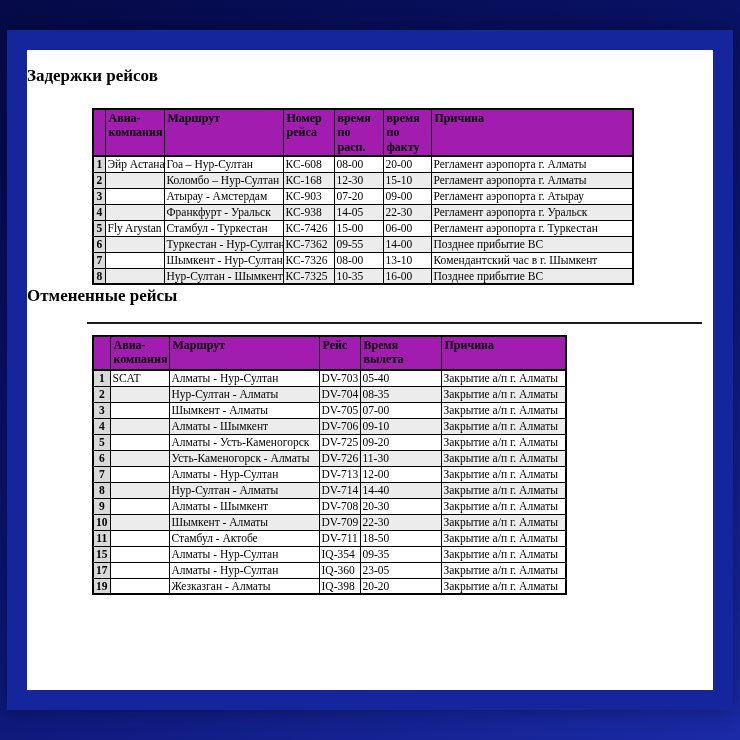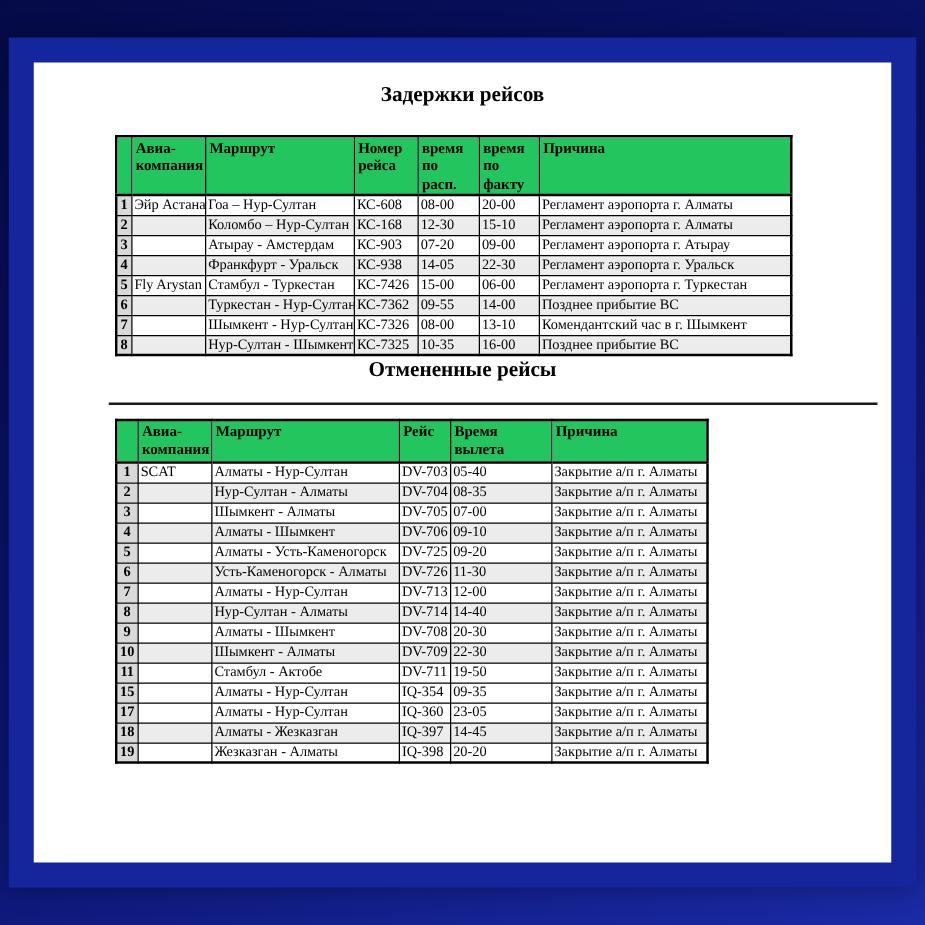--- a/index.html
+++ b/index.html
@@ -11,40 +11,40 @@
   .frame {
     position:absolute; left:7px; top:30px; width:726px; height:680px;
     background:#15259c;
     box-shadow:0 0 18px rgba(0,0,0,0.35);
   }
   .page {
     position:absolute; left:20px; top:20px; right:20px; bottom:20px;
     background:#ffffff;
   }
   .doc-title {
-    position:absolute; left:0; width:100%; text-align:center;
+    position:absolute; left:0; width:100%; text-align:left;
     font-size:17px; font-weight:bold; color:#000;
     font-family:"Liberation Serif", serif;
   }
   #delays-title { top:16px; }
   #cancelled-title { top:236px; }
   .hrule {
     position:absolute; top:272px; left:60px; width:615px; height:2px;
     background:#1a1a1a;
   }
   table {
     position:absolute;
     border-collapse:collapse; table-layout:fixed;
     border:2px solid #000;
     font-family:"Liberation Serif", serif;
   }
   #delays-table   { left:65px; top:58px;  width:540px; }
   #cancelled-table{ left:65px; top:285px; width:473px; }
   th {
-    background:#22c55e; border:1px solid #000; border-bottom:2px solid #000;
+    background:#a21caf; border:1px solid #000; border-bottom:2px solid #000;
     font-size:12px; font-weight:bold; text-align:left; vertical-align:top;
     padding:1px 3px; line-height:1.2; overflow:hidden;
   }
   #delays-table th { height:45px; }
   #cancelled-table th { height:34px; }
   td {
     border:1px solid #000; font-size:11.5px; padding:0 2px; height:16px;
     white-space:nowrap; overflow:hidden; vertical-align:middle; background:#fff;
   }
   tr.even td { background:#ececec; }
@@ -260,47 +260,39 @@
               <td>Шымкент - Алматы</td>
               <td>DV-709</td>
               <td>22-30</td>
               <td>Закрытие а/п г. Алматы</td>
             </tr>
             <tr>
               <td class="num">11</td>
               <td></td>
               <td>Стамбул - Актобе</td>
               <td>DV-711</td>
-              <td>19-50</td>
+              <td>18-50</td>
               <td>Закрытие а/п г. Алматы</td>
             </tr>
             <tr>
               <td class="num">15</td>
               <td></td>
               <td>Алматы - Нур-Султан</td>
               <td>IQ-354</td>
               <td>09-35</td>
               <td>Закрытие а/п г. Алматы</td>
             </tr>
             <tr>
               <td class="num">17</td>
               <td></td>
               <td>Алматы - Нур-Султан</td>
               <td>IQ-360</td>
               <td>23-05</td>
               <td>Закрытие а/п г. Алматы</td>
             </tr>
-            <tr class="even">
-              <td class="num">18</td>
-              <td></td>
-              <td>Алматы - Жезказган</td>
-              <td>IQ-397</td>
-              <td>14-45</td>
-              <td>Закрытие а/п г. Алматы</td>
-            </tr>
             <tr>
               <td class="num">19</td>
               <td></td>
               <td>Жезказган - Алматы</td>
               <td>IQ-398</td>
               <td>20-20</td>
               <td>Закрытие а/п г. Алматы</td>
             </tr>
           </tbody>
       </table>

